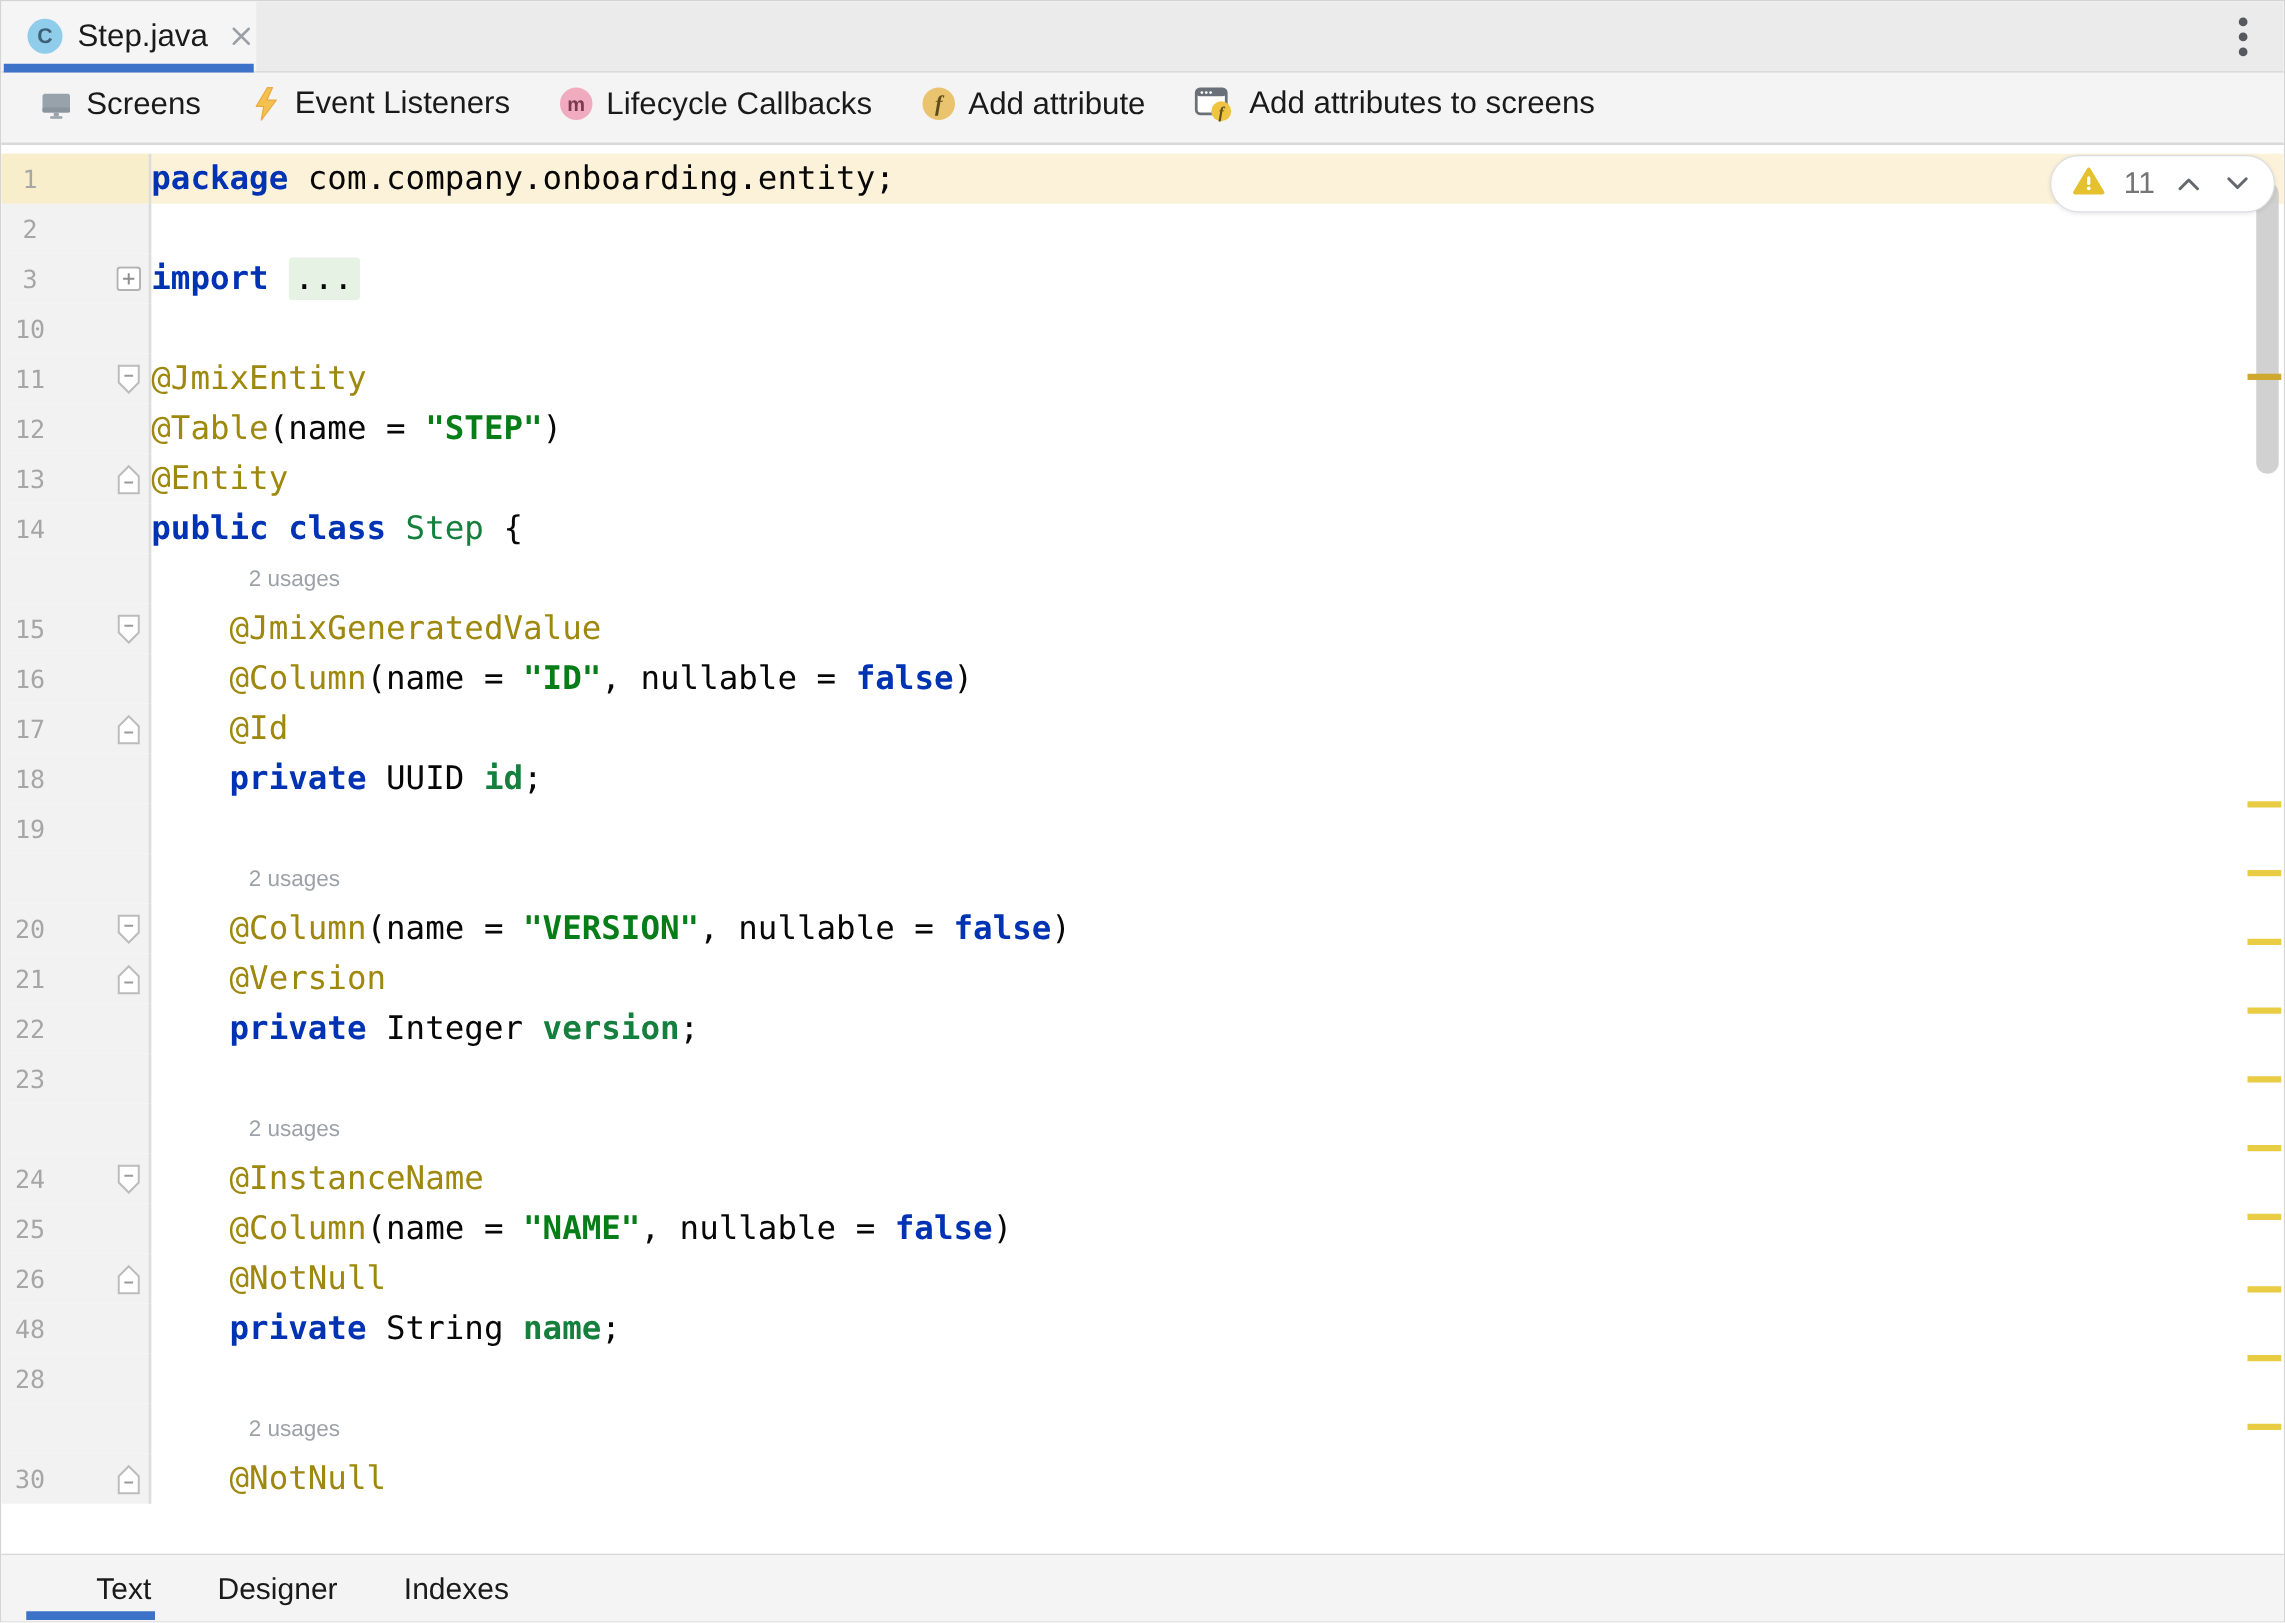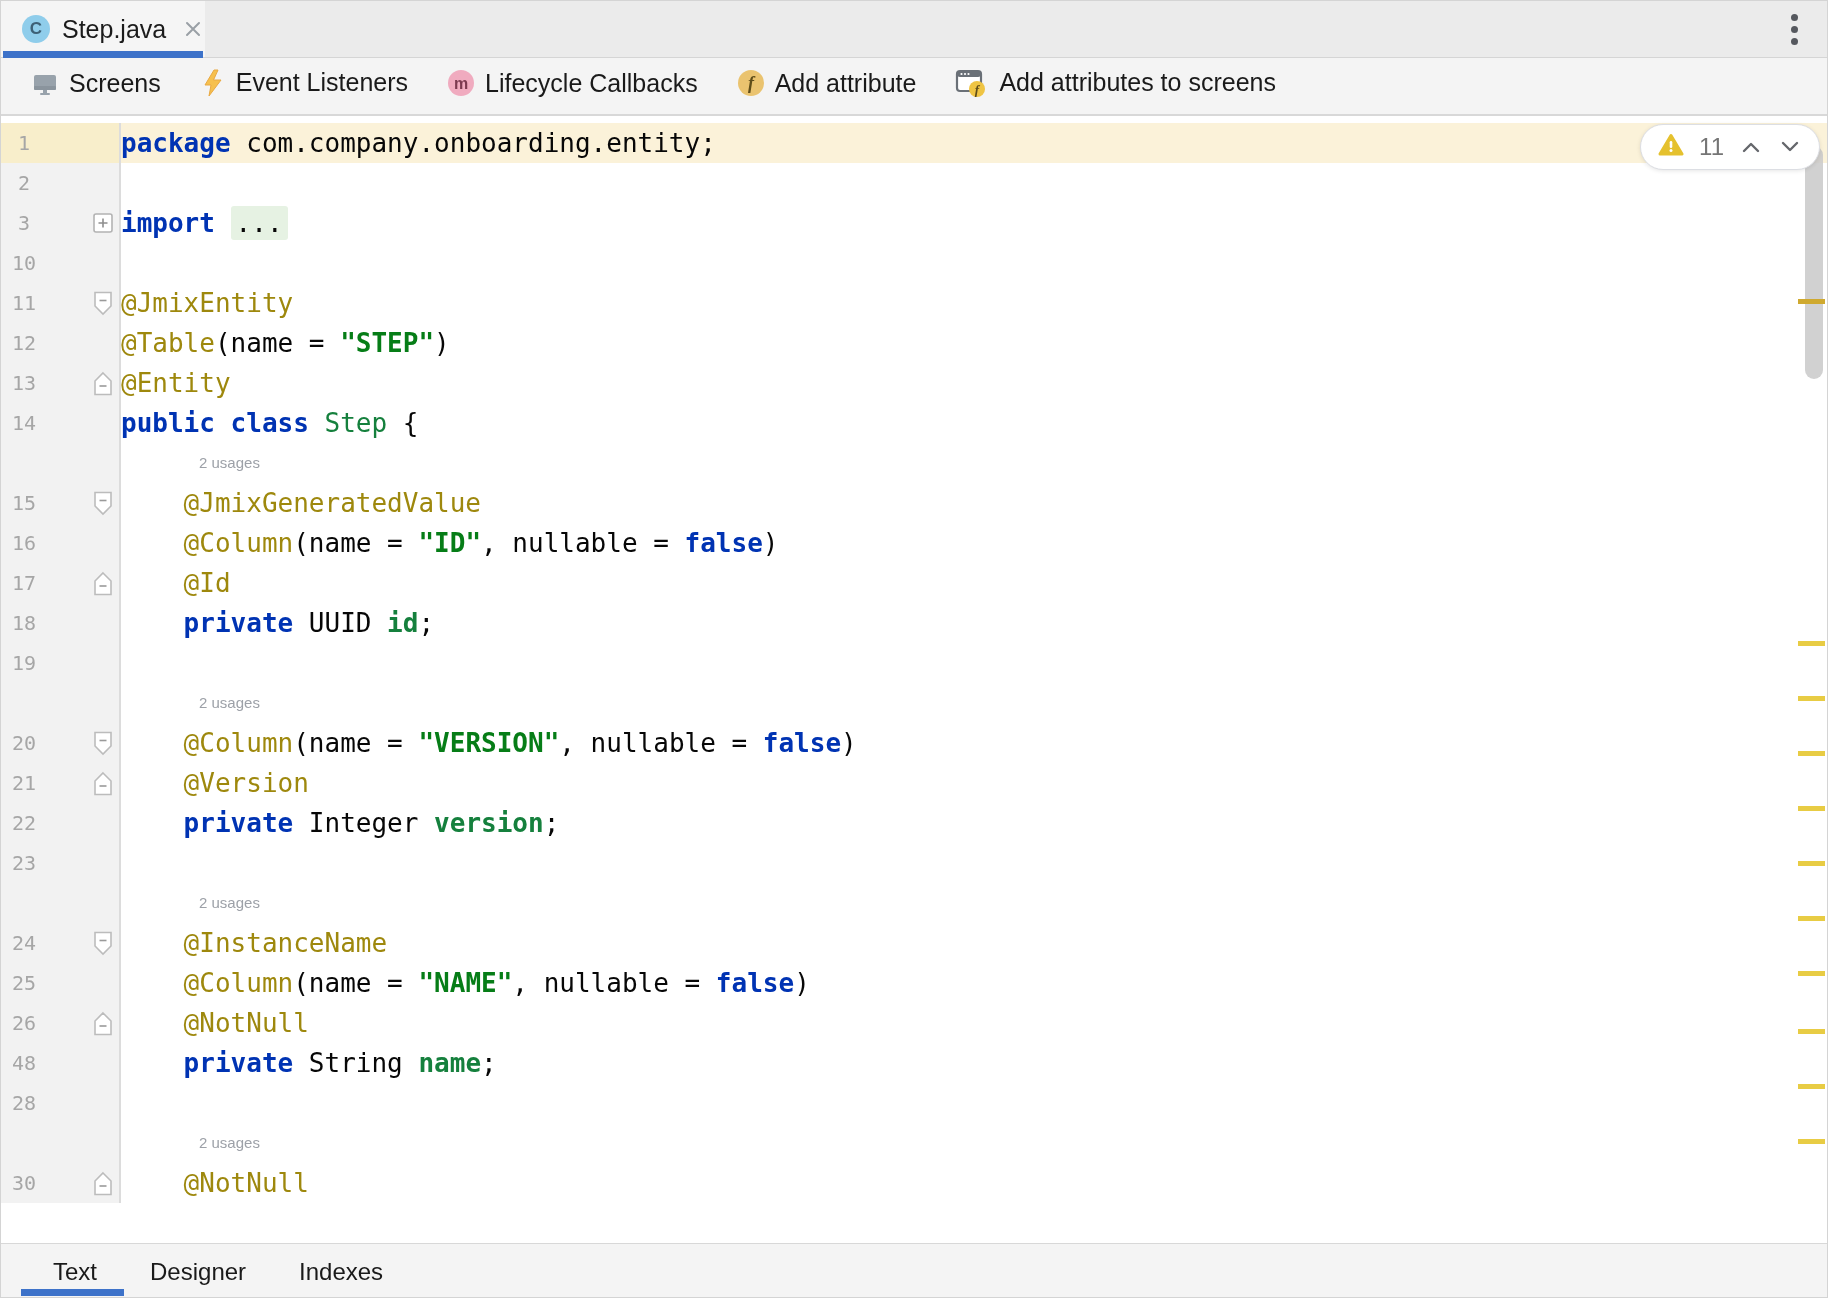--- a/index.html
+++ b/index.html
@@ -44,38 +44,38 @@
   .mk.sq{ top:10px; }
   .code{ font-family:"DejaVu Sans Mono", monospace; font-size:26px; line-height:40px;
     white-space:pre; color:#070707; padding-left:0; }
   .tk-kw{ color:#0033B3; font-weight:bold; }
   .tk-ann{ color:#9E880D; }
   .tk-str{ color:#067D17; font-weight:bold; }
   .tk-fld{ color:#15803d; font-weight:bold; }
   .tk-pl{ color:#070707; }
   .tk-cls{ color:#15803d; }
   .tk-fold{ background:#E6F2E3; border-radius:3px; padding:2px 5px; }
-  .inlay{ font-size:15px; color:#9DA1A8; line-height:40px; padding-left:78px; }
+  .inlay{ font-size:18px; color:#9DA1A8; line-height:40px; padding-left:78px; }
 
   
   .widget{ position:absolute; top:8px; right:7px; height:46px; background:#ffffff;
     border:1px solid #DCDEE3; border-radius:23px; box-shadow:0 1px 4px rgba(0,0,0,.10);
     display:flex; align-items:center; padding:0 17px; gap:15px; z-index:6; }
   .warn-count{ font-size:24px; color:#757575; }
   .wbtn{ display:flex; align-items:center; justify-content:center; width:24px; height:24px; }
 
   
   .stripe{ position:absolute; top:0; right:0; width:30px; height:100%; z-index:4; }
   .thumb{ position:absolute; right:4px; width:18px; border-radius:9px; background:#C9C9C9; opacity:.85; }
   .tick{ position:absolute; right:2px; width:27px; height:5px; background:#E8CC44; z-index:3; }
   .tick.dim{ background:#CFA92F; }
 
   
   .bottombar{ height:56px; background:#F4F4F4; border-top:1px solid #D8D8D8; position:relative;
-    display:flex; align-items:center; padding-left:52px; gap:53px; }
+    display:flex; align-items:center; padding-left:76px; gap:53px; }
   .bb-tab{ font-size:24px; color:#1A1A1A; }
   .bb-underline{ position:absolute; left:20px; bottom:3px; width:103px; height:7px; background:#3D72C9; }
 </style>
 </head>
 <body>
 
 <div class="window">
 
   <div class="tabbar">
     <div class="tab">

